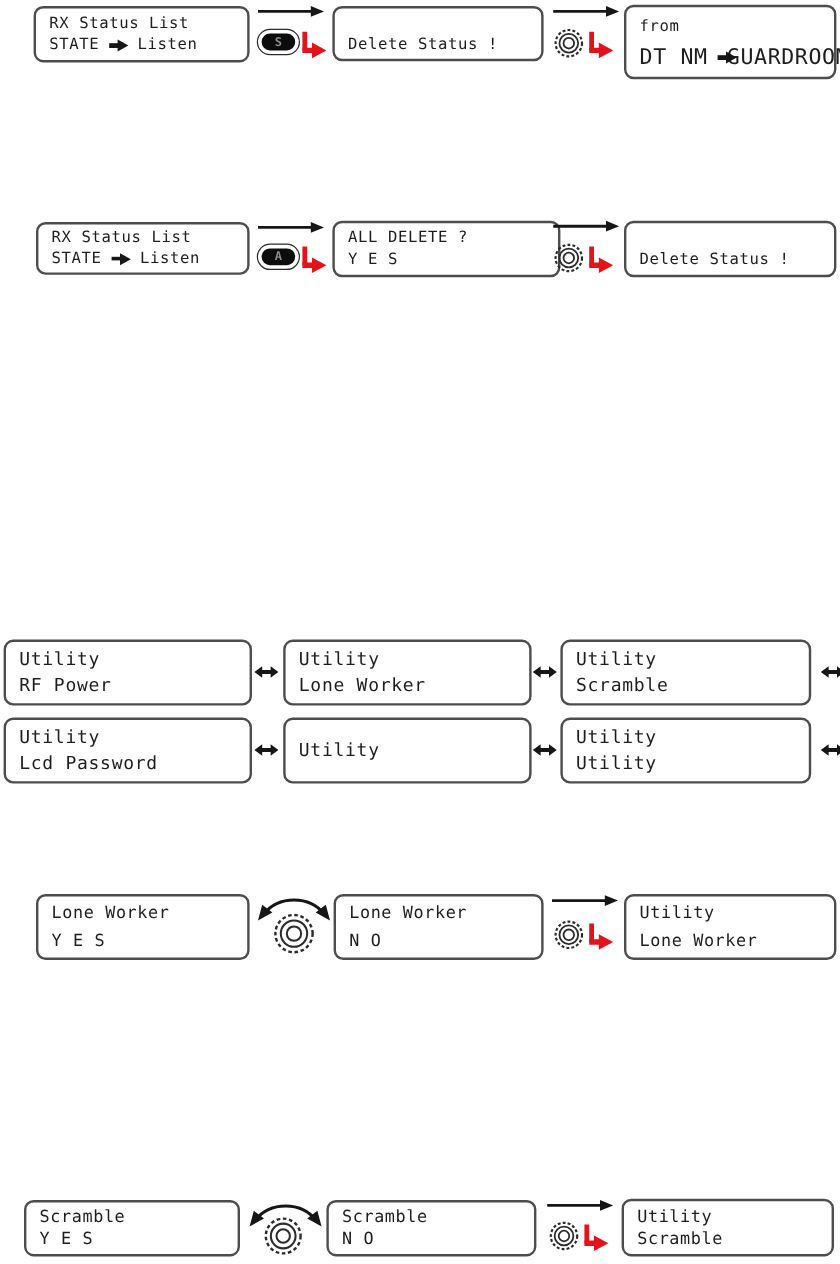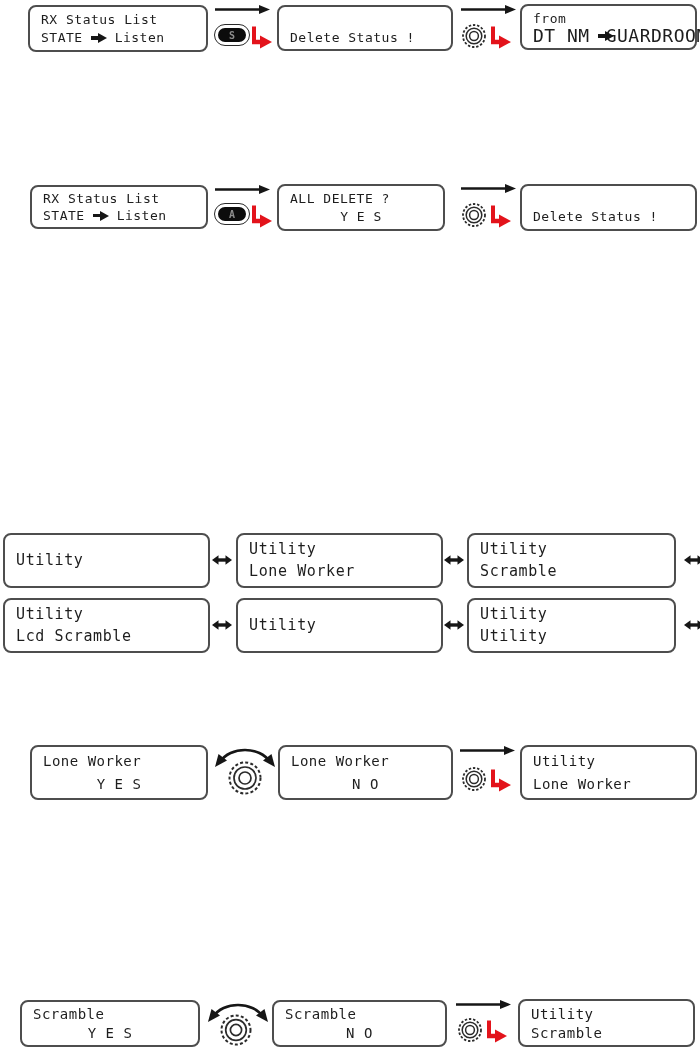--- a/index.html
+++ b/index.html
@@ -4,21 +4,21 @@
 <style>
   html,body{margin:0;padding:0;background:#ffffff;}
   .page{position:relative;width:700px;height:1053px;background:#ffffff;overflow:hidden;
         font-family:"DejaVu Sans Mono","Liberation Mono",monospace;}
   .abs{position:absolute;}
   
   .lcd{position:absolute;background:#fff;border:2px solid #4d4d4d;border-radius:8px;
        box-sizing:border-box;display:flex;flex-direction:column;justify-content:space-evenly;
        padding:3px 11px;color:#1d1d1d;}
   .lcd .ln{display:flex;align-items:center;white-space:pre;flex:1;line-height:1;}
-  .lcd .ln.center{justify-content:center;}
+  .lcd .ln.center{}
   .lcd.sm{font-size:13px;letter-spacing:0.5px;}
   .lcd.md{font-size:15px;letter-spacing:0.6px;}
   .lcd.rg{font-size:14px;letter-spacing:0.5px;}
   
   .tarrow{position:relative;display:inline-block;width:16px;height:10px;margin:0 8px;}
   .tarrow::before{content:"";position:absolute;left:0;top:3.2px;width:8px;height:3.6px;background:#161616;}
   .tarrow::after{content:"";position:absolute;left:7px;top:0;width:0;height:0;
                  border-top:5px solid transparent;border-bottom:5px solid transparent;
                  border-left:9px solid #161616;}
   
@@ -69,21 +69,21 @@
       <circle cx="13" cy="13" r="7.8" stroke-width="1.5"></circle>
       <circle cx="13" cy="13" r="4.4" stroke-width="1.5"></circle>
     </g>
   </svg>
   <svg class="abs" style="left:488px;top:25px" width="24" height="25">
     <path d="M5,1.5 V17" stroke="#e3131b" stroke-width="4" fill="none"></path>
     <path d="M3,17 H12" stroke="#e3131b" stroke-width="4.5" fill="none"></path>
     <polygon points="11,10.5 23,17 11,23.5" fill="#e3131b"></polygon>
   </svg>
 
-  <div class="lcd sm" style="left:520px;top:4px;width:177px;height:46px">
+  <div class="lcd sm" style="left:520px;top:4px;width:177px;height:62px">
     <div class="ln"><span>from</span></div>
     <div class="ln" style="font-size:18px"><span>DT NM</span><span class="tarrow"></span><span>GUARDROOM</span></div>
   </div>
 
   <div class="lcd sm" style="left:30px;top:185px;width:178px;height:44px">
     <div class="ln"><span>RX Status List</span></div>
     <div class="ln"><span>STATE</span><span class="tarrow"></span><span>Listen</span></div>
   </div>
 
   <svg class="abs" style="left:214px;top:184px" width="56" height="11">
@@ -94,21 +94,21 @@
     <div class="fbtn-in">
         <span>A</span>
       </div>
   </div>
   <svg class="abs" style="left:249px;top:204px" width="24" height="25">
     <path d="M5,1.5 V17" stroke="#e3131b" stroke-width="4" fill="none"></path>
     <path d="M3,17 H12" stroke="#e3131b" stroke-width="4.5" fill="none"></path>
     <polygon points="11,10.5 23,17 11,23.5" fill="#e3131b"></polygon>
   </svg>
 
-  <div class="lcd sm" style="left:277px;top:184px;width:168px;height:47px">
+  <div class="lcd sm" style="left:277px;top:184px;width:190px;height:47px">
     <div class="ln"><span>ALL DELETE ?</span></div>
     <div class="ln center"><span>Y E S</span></div>
   </div>
 
   <svg class="abs" style="left:460px;top:183px" width="56" height="11">
     <line x1="1" y1="5.5" x2="46" y2="5.5" stroke="#161616" stroke-width="2.4"></line>
     <polygon points="45,1 56,5.5 45,10" fill="#161616"></polygon>
   </svg>
   <svg class="abs" style="left:461px;top:202px" width="26" height="26">
     <g fill="none" stroke="#2b2b2b">
@@ -123,20 +123,21 @@
     <polygon points="11,10.5 23,17 11,23.5" fill="#e3131b"></polygon>
   </svg>
 
   <div class="lcd sm" style="left:520px;top:184px;width:177px;height:47px">
     <div class="ln"><span></span></div>
     <div class="ln"><span>Delete Status !</span></div>
   </div>
 
   <div class="lcd md" style="left:3px;top:533px;width:207px;height:55px">
     <div class="ln"><span>Utility</span></div>
+    <div class="ln"><span>RF Power</span></div>
   </div>
   <svg class="abs" style="left:212px;top:554px" width="20" height="12">
     <line x1="5" y1="6" x2="15" y2="6" stroke="#161616" stroke-width="3.4"></line>
     <polygon points="0,6 6.5,1.2 6.5,10.8" fill="#161616"></polygon>
     <polygon points="20,6 13.5,1.2 13.5,10.8" fill="#161616"></polygon>
   </svg>
   <div class="lcd md" style="left:236px;top:533px;width:207px;height:55px">
     <div class="ln"><span>Utility</span></div>
     <div class="ln"><span>Lone Worker</span></div>
   </div>
@@ -150,21 +151,21 @@
     <div class="ln"><span>Scramble</span></div>
   </div>
   <svg class="abs" style="left:684px;top:554px" width="20" height="12">
     <line x1="5" y1="6" x2="15" y2="6" stroke="#161616" stroke-width="3.4"></line>
     <polygon points="0,6 6.5,1.2 6.5,10.8" fill="#161616"></polygon>
     <polygon points="20,6 13.5,1.2 13.5,10.8" fill="#161616"></polygon>
   </svg>
 
   <div class="lcd md" style="left:3px;top:598px;width:207px;height:55px">
     <div class="ln"><span>Utility</span></div>
-    <div class="ln"><span>Lcd Scramble</span></div>
+    <div class="ln"><span>Lcd Password</span></div>
   </div>
   <svg class="abs" style="left:212px;top:619px" width="20" height="12">
     <line x1="5" y1="6" x2="15" y2="6" stroke="#161616" stroke-width="3.4"></line>
     <polygon points="0,6 6.5,1.2 6.5,10.8" fill="#161616"></polygon>
     <polygon points="20,6 13.5,1.2 13.5,10.8" fill="#161616"></polygon>
   </svg>
   <div class="lcd md" style="left:236px;top:598px;width:207px;height:55px">
     <div class="ln"><span>Utility</span></div>
   </div>
   <svg class="abs" style="left:444px;top:619px" width="20" height="12">

